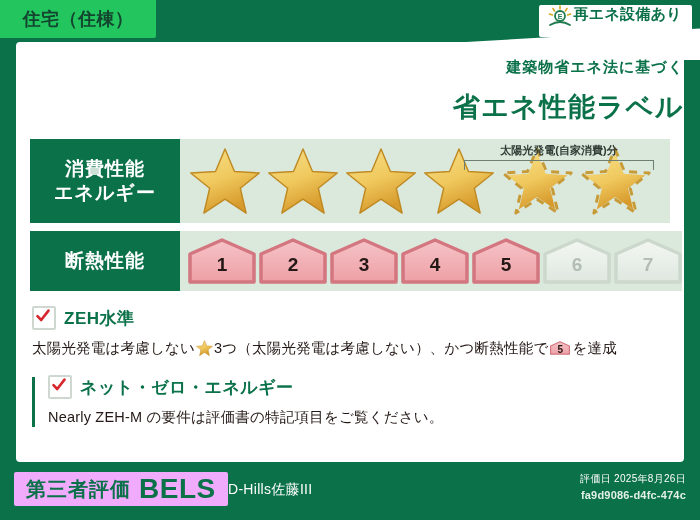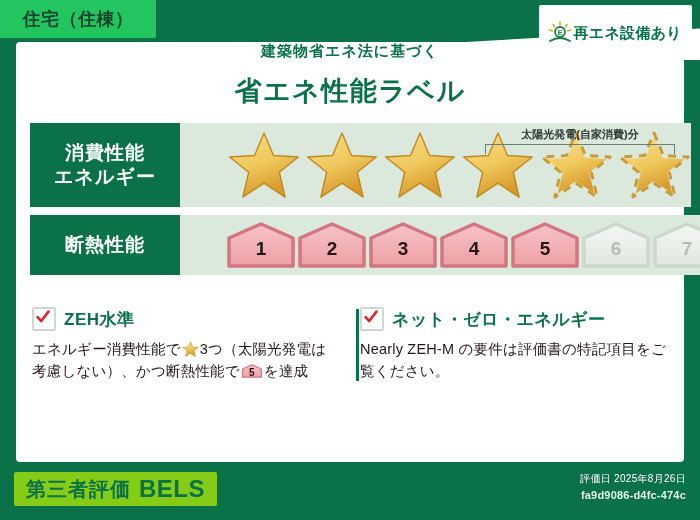--- a/index.html
+++ b/index.html
@@ -14,54 +14,54 @@
   
   .top-tag{
     position:absolute;left:0;top:0;width:156px;height:38px;
     background:#22c55e;display:flex;align-items:center;justify-content:center;
     border-bottom-right-radius:2px;
   }
   .top-tag-text{font-size:18px;font-weight:bold;color:#13452f;letter-spacing:0.5px;}
 
   .re-badge{
     position:absolute;right:8px;top:5px;height:32px;
-    background:#ffffff;display:flex;align-items:center;
-    padding:12px 10px 0 8px;border-radius:2px;
+    background:#ffffff;display:flex;
+    padding:0 10px 0 8px;border-radius:2px;
   }
   .re-badge-text{font-size:15px;font-weight:bold;color:#0a7149;letter-spacing:0.3px;}
 
   
   .wedge{
     position:absolute;left:150px;top:0;width:560px;height:60px;
     background:#ffffff;
     clip-path:polygon(100% 28px,100% 60px,0 60px);
   }
 
   
   .panel{
     position:absolute;left:16px;top:42px;right:16px;bottom:58px;
     background:#ffffff;border-radius:4px;
   }
 
-  .title-wrap{text-align:center;padding-top:0;}
+  .title-wrap{text-align:right;padding-top:16px;}
   .title-sub{font-size:15px;font-weight:bold;color:#0a7149;letter-spacing:1px;}
   .title-main{font-size:27px;font-weight:bold;color:#0a7149;letter-spacing:1.5px;margin-top:12px;}
 
   
   .rows{margin:14px 14px 0 14px;}
   .row{display:flex;align-items:stretch;height:84px;margin-bottom:8px;position:relative;}
   .row.insul{height:60px;}
   .row-label{
     width:150px;flex:none;background:#0a7149;color:#fff;
     display:flex;flex-direction:column;align-items:center;justify-content:center;
     font-size:19px;font-weight:bold;line-height:1.25;letter-spacing:1px;
   }
   .row-body{
     flex:1;background:#dbe8dc;position:relative;
-    display:flex;align-items:center;padding-left:39px;
+    display:flex;align-items:center;
   }
 
   
   .stars{display:flex;align-items:center;gap:4px;padding-left:8px;}
   .star{width:74px;height:70px;position:relative;flex:none;}
   .star svg{display:block;width:100%;height:100%;}
 
   .solar-bracket{
     position:absolute;right:16px;top:4px;width:190px;text-align:center;
     pointer-events:none;
@@ -75,23 +75,23 @@
   .houses{display:flex;align-items:center;gap:3px;padding-left:8px;}
   .house{width:68px;height:46px;position:relative;flex:none;}
   .house svg{display:block;width:100%;height:100%;}
   .house-num{
     position:absolute;left:0;right:0;top:16px;text-align:center;
     font-size:19px;font-weight:bold;color:#231815;
   }
   .house.off .house-num{color:#b3bdb4;}
 
   
-  .notes{display:flex;margin:32px 16px 0 16px;gap:16px;}
+  .notes{display:flex;margin:15px 16px 0 16px;gap:16px;flex-direction:column;}
   .note{flex:1;position:relative;}
-  .note.right{padding-left:4px;}
+  .note.right{padding-left:16px;}
   .note-head{display:flex;align-items:center;gap:8px;}
   .chk{
     width:20px;height:20px;flex:none;border:2px solid #cfd8d0;background:#fff;
     position:relative;border-radius:2px;
   }
   .chk svg{position:absolute;left:1px;top:0px;width:16px;height:16px;}
   .note-title{font-size:17px;font-weight:bold;color:#0a7149;letter-spacing:0.5px;}
   .zehm-logo{width:52px;height:28px;flex:none;margin-left:2px;}
   .zehm-logo svg{display:block;width:100%;height:100%;}
   .note-body{
@@ -104,25 +104,25 @@
     position:absolute;left:0;right:0;top:2px;text-align:center;
     font-size:10px;font-weight:bold;color:#231815;
   }
   .note-divider{
     position:absolute;left:0;top:2px;bottom:2px;width:3px;background:#0a7149;
   }
 
   
   .footer{position:absolute;left:0;right:0;bottom:0;height:56px;}
   .bels-box{
-    position:absolute;left:14px;top:8px;height:34px;background:#84cc16;
+    position:absolute;left:14px;top:8px;height:34px;background:#f0abfc;
     display:flex;align-items:center;padding:0 12px;gap:8px;border-radius:2px;
   }
   .bels-jp{font-size:20px;font-weight:bold;color:#0a7149;letter-spacing:1px;}
-  .bels-en{font-size:24px;font-weight:bold;color:#0a7149;letter-spacing:0.5px;}
+  .bels-en{font-size:28px;font-weight:bold;color:#0a7149;letter-spacing:0.5px;}
   .bldg-name{
     position:absolute;left:228px;top:17px;font-size:14px;color:#ffffff;letter-spacing:0.3px;
   }
   .eval{position:absolute;right:14px;top:8px;text-align:right;}
   .eval-date{font-size:10px;color:#ffffff;letter-spacing:0.3px;}
   .eval-id{font-size:11px;color:#e3efe7;margin-top:3px;letter-spacing:0.2px;font-weight:bold;}
 </style>
 </head>
 <body>
 
@@ -280,21 +280,21 @@
 
       <div class="note">
         <div class="note-head">
           <span class="chk">
             <svg viewBox="0 0 16 16">
                 <path d="M2.5 8.2 L6.2 12 L13.5 2.6" fill="none" stroke="#d7262c" stroke-width="2.6" stroke-linecap="round" stroke-linejoin="round"></path>
               </svg>
           </span>
           <span class="note-title">ZEH水準</span>
         </div>
-        <div class="note-body"><span>エネルギー消費性能で</span><span class="inline-star"><svg viewBox="0 0 100 96">
+        <div class="note-body"><span>太陽光発電は考慮しない</span><span class="inline-star"><svg viewBox="0 0 100 96">
                 <polygon points="50,4 63,35 97,37 71,58 79,92 50,73 21,92 29,58 3,37 37,35" fill="url(#g1)" stroke="#c08a22" stroke-width="3" stroke-linejoin="round"></polygon>
               </svg></span><span>3つ（太陽光発電は考慮しない）、かつ断熱性能で</span><span class="inline-house"><svg viewBox="0 0 68 46">
                 <polygon points="34,2 66,16 66,44 2,44 2,16" fill="url(#hp)" stroke="#d4767f" stroke-width="4" stroke-linejoin="round"></polygon>
               </svg><span>5</span></span><span>を達成</span></div>
       </div>
 
       <div class="note right">
         <span class="note-divider"></span>
         <div class="note-head">
           <span class="chk">
@@ -307,18 +307,19 @@
         <div class="note-body">Nearly ZEH-M の要件は評価書の特記項目をご覧ください。</div>
       </div>
     </div>
   </div>
 
   <div class="footer">
     <div class="bels-box">
       <span class="bels-jp">第三者評価</span>
       <span class="bels-en">BELS</span>
     </div>
+    <div class="bldg-name">D-Hills佐藤III</div>
     <div class="eval">
       <div class="eval-date">評価日 2025年8月26日</div>
       <div class="eval-id">fa9d9086-d4fc-474c</div>
     </div>
   </div>
 </div>
 
 </body></html>

